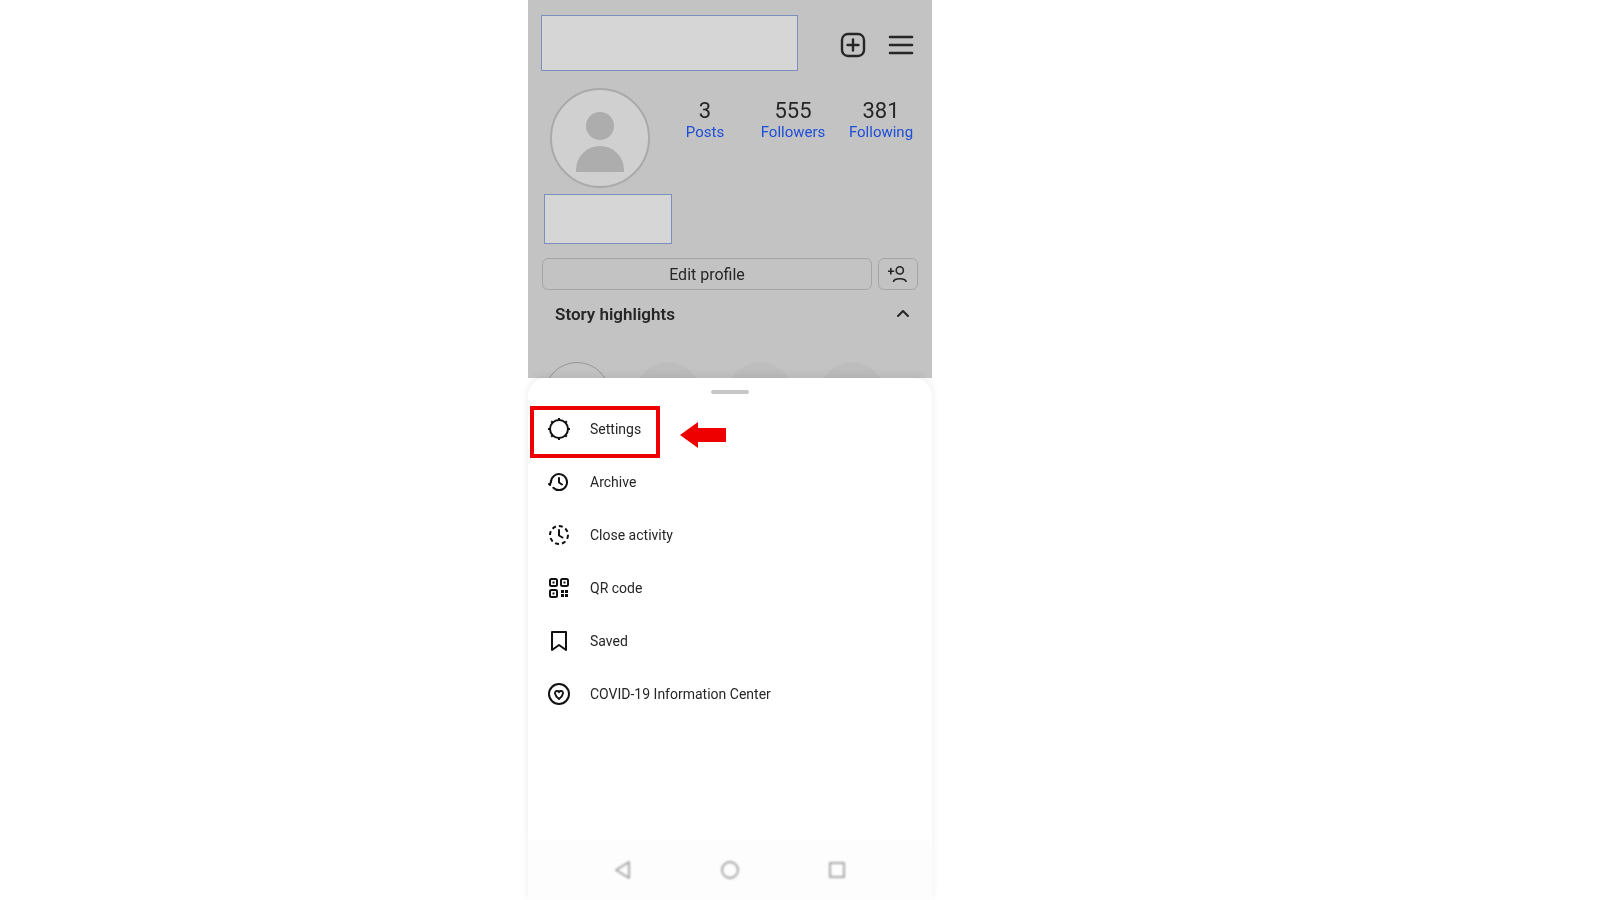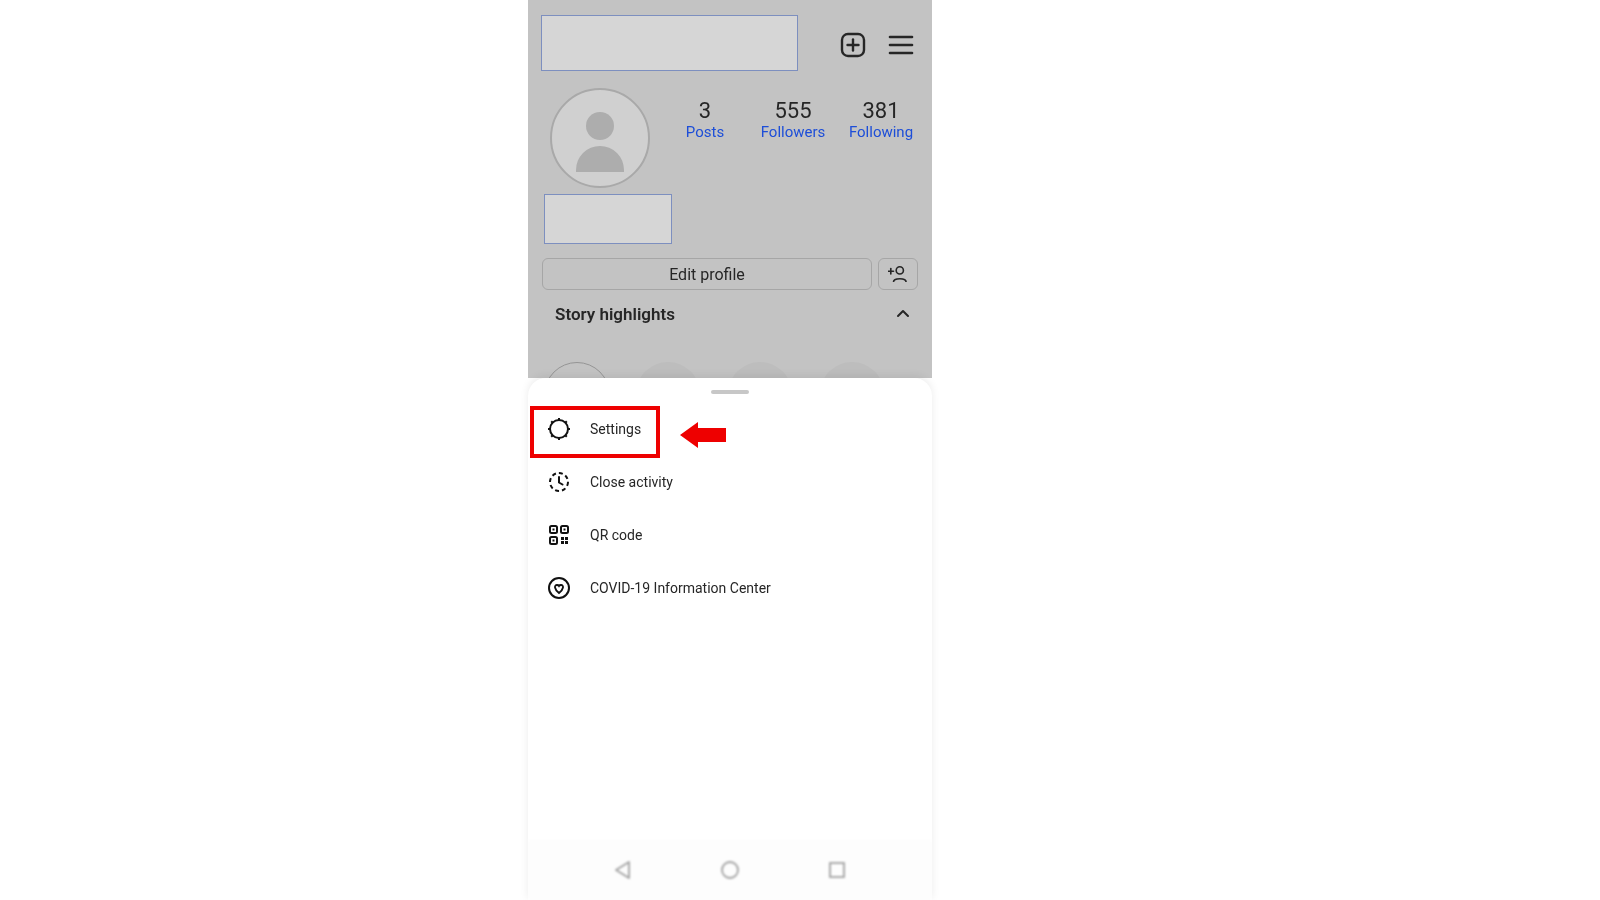--- a/index.html
+++ b/index.html
@@ -343,20 +343,30 @@
               <line x1="4.2" y1="4.2" x2="6.2" y2="6.2"></line>
               <line x1="17.8" y1="17.8" x2="19.8" y2="19.8"></line>
               <line x1="4.2" y1="19.8" x2="6.2" y2="17.8"></line>
               <line x1="17.8" y1="6.2" x2="19.8" y2="4.2"></line>
             </g>
           </svg>
         </span>
         <span>Settings</span>
       </div>
 
+      <div class="menu-item">
+        <span class="mi-icon">
+          <svg width="24" height="24" viewBox="0 0 24 24">
+            <path d="M4 12 a8 8 0 1 1 2.3 5.7" fill="none" stroke="#111" stroke-width="2" stroke-linecap="round"></path>
+            <polyline points="3,11 4,12 5,8" fill="none" stroke="#111" stroke-width="2" stroke-linecap="round" stroke-linejoin="round" transform="translate(-1,3)"></polyline>
+            <polyline points="12,8 12,12.5 15,14.5" fill="none" stroke="#111" stroke-width="2" stroke-linecap="round" stroke-linejoin="round"></polyline>
+          </svg>
+        </span>
+        <span>Archive</span>
+      </div>
 
       <div class="menu-item">
         <span class="mi-icon">
           <svg width="24" height="24" viewBox="0 0 24 24">
             <circle cx="12" cy="12" r="9" fill="none" stroke="#111" stroke-width="2" stroke-dasharray="4 3"></circle>
             <polyline points="12,7 12,12.5 15.5,14.5" fill="none" stroke="#111" stroke-width="2" stroke-linecap="round"></polyline>
           </svg>
         </span>
         <span>Close activity</span>
       </div>
@@ -372,20 +382,28 @@
             <rect x="5.5" y="16.5" width="2" height="2" fill="#111" stroke="none"></rect>
             <rect x="14" y="14" width="3" height="3" fill="#111" stroke="none"></rect>
             <rect x="18" y="14" width="3" height="3" fill="#111" stroke="none"></rect>
             <rect x="14" y="18" width="3" height="3" fill="#111" stroke="none"></rect>
             <rect x="18" y="18" width="3" height="3" fill="#111" stroke="none"></rect>
           </svg>
         </span>
         <span>QR code</span>
       </div>
 
+      <div class="menu-item">
+        <span class="mi-icon">
+          <svg width="22" height="24" viewBox="0 0 22 24">
+            <path d="M4 3 H18 V21 L11 16 L4 21 Z" fill="none" stroke="#111" stroke-width="2" stroke-linejoin="round"></path>
+          </svg>
+        </span>
+        <span>Saved</span>
+      </div>
 
 
       <div class="menu-item">
         <span class="mi-icon">
           <svg width="24" height="24" viewBox="0 0 24 24">
             <circle cx="12" cy="12" r="10" fill="none" stroke="#111" stroke-width="2"></circle>
             <path d="M12 17 C7 13 7 9 10 9 C11.4 9 12 10 12 10 C12 10 12.6 9 14 9 C17 9 17 13 12 17 Z" fill="none" stroke="#111" stroke-width="1.8"></path>
           </svg>
         </span>
         <span>COVID-19 Information Center</span>

